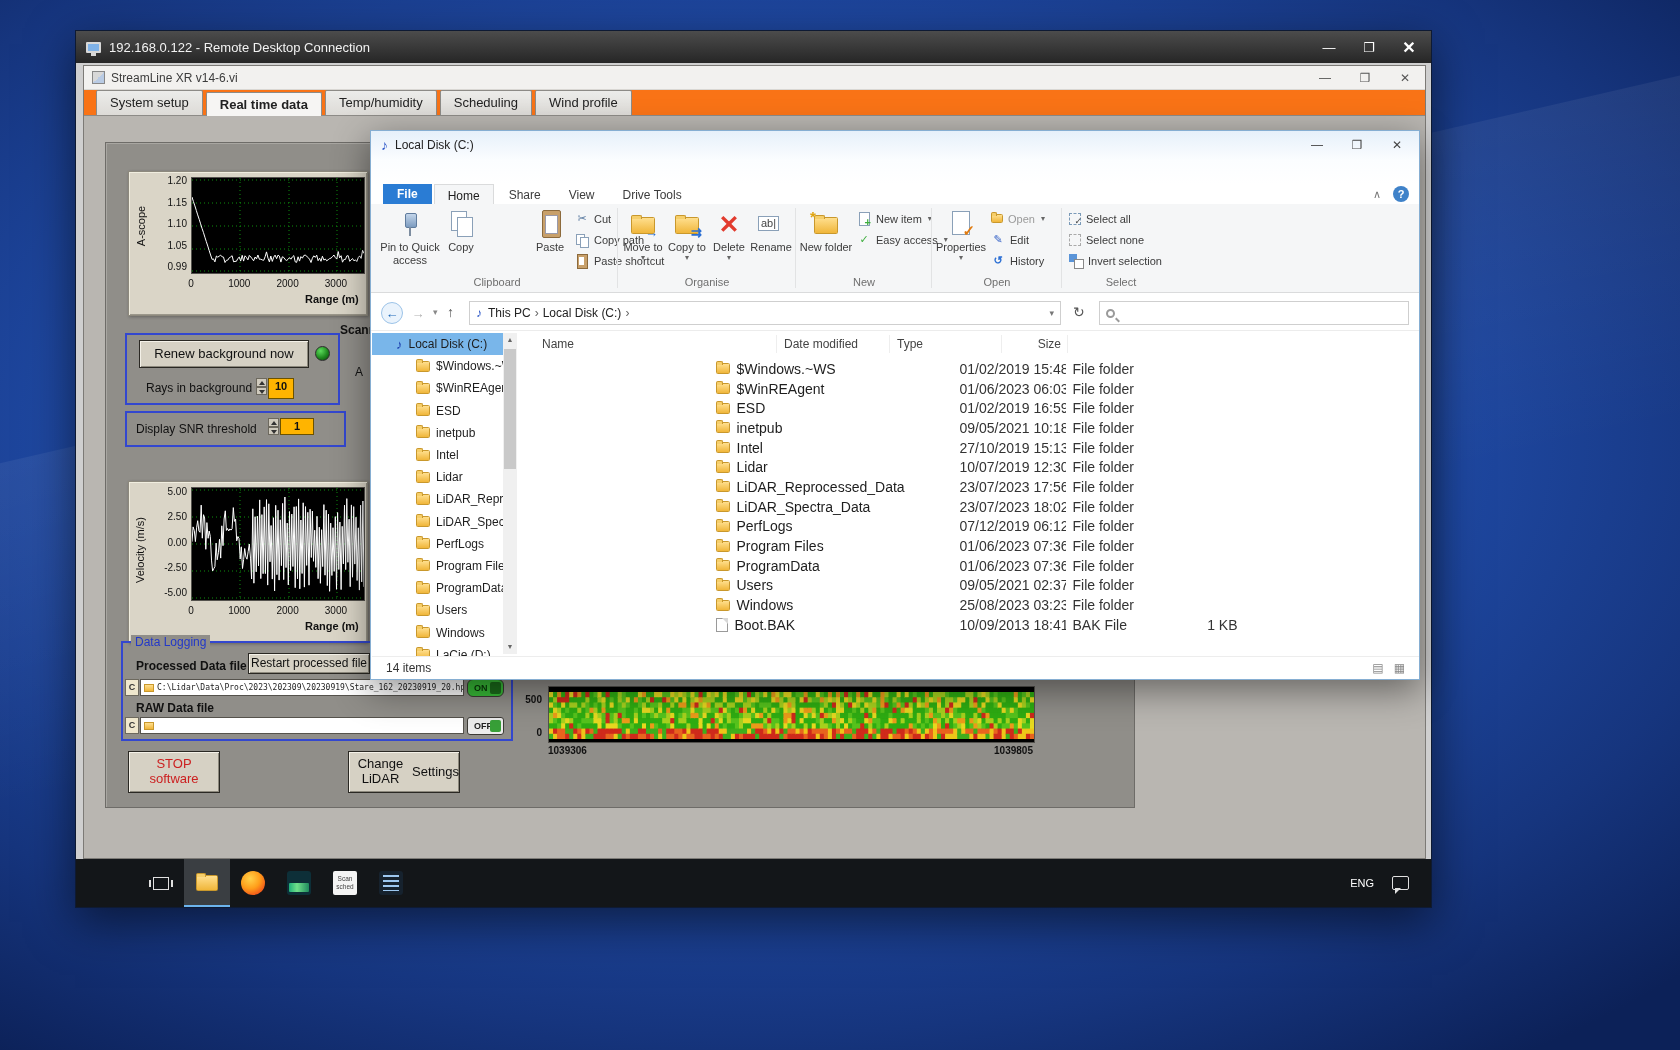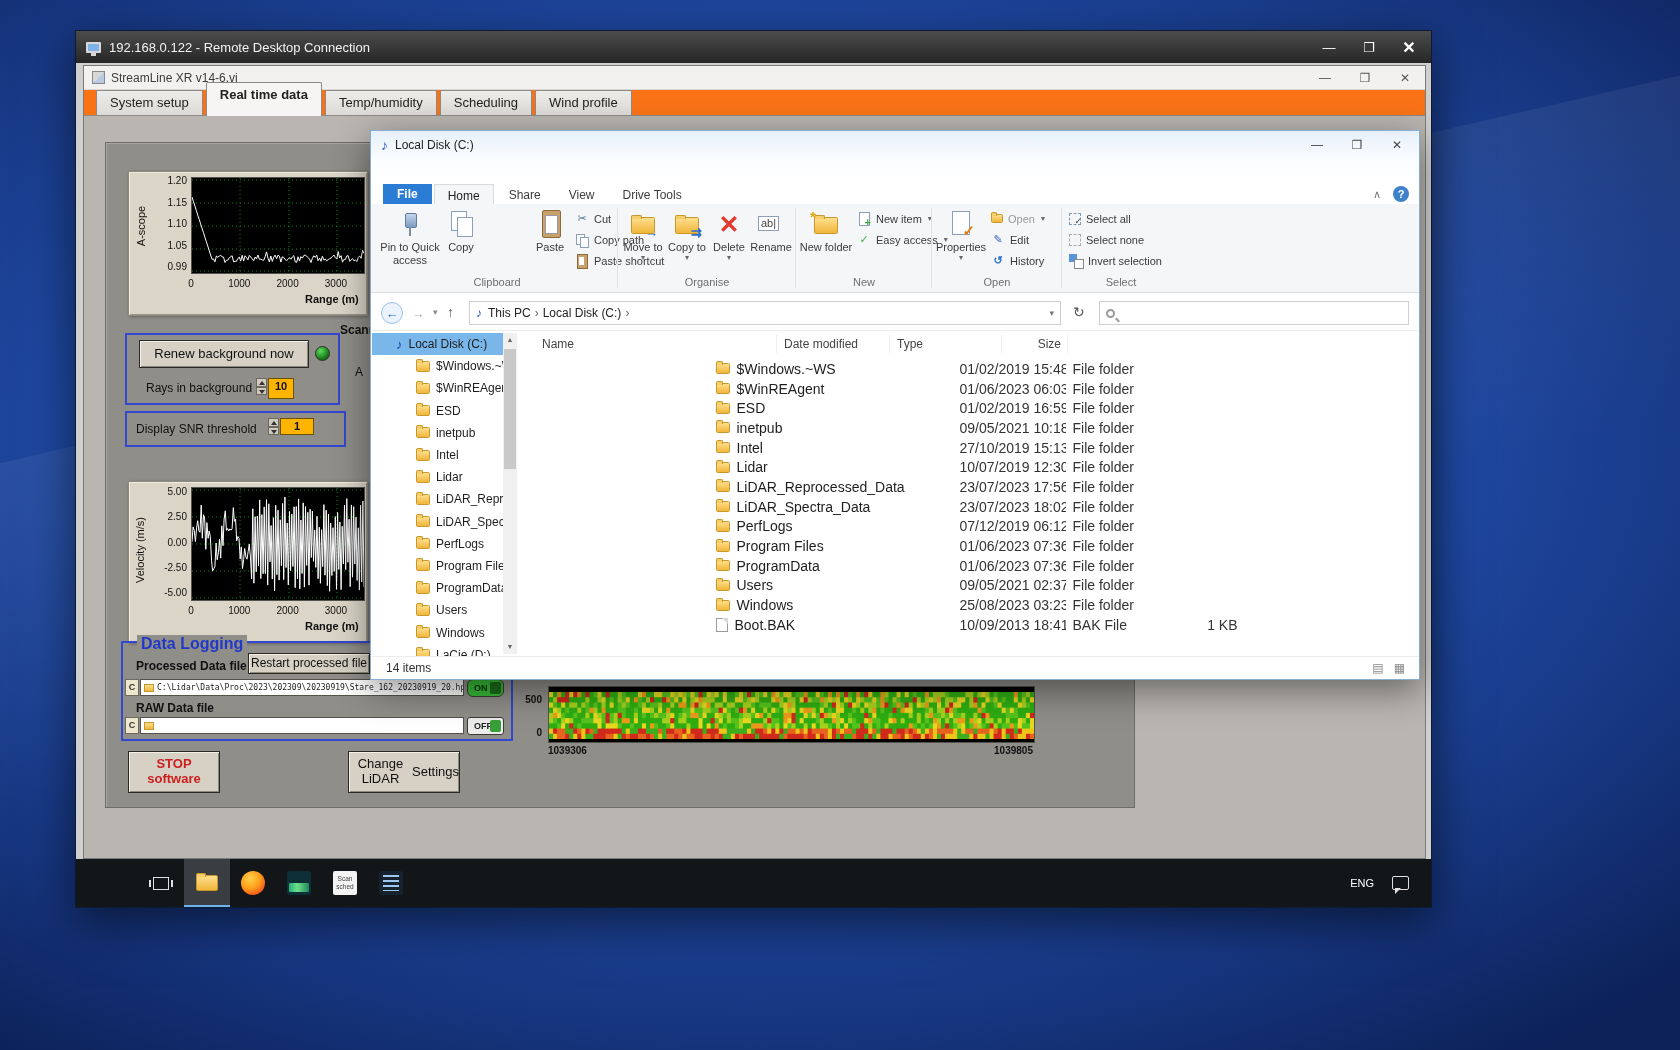--- a/index.html
+++ b/index.html
@@ -26,21 +26,21 @@
 #app{position:absolute;left:7px;top:34px;width:1343px;height:794px;background:#b9b6b1;border:1px solid #7c7a76;}
 #app-titlebar{position:absolute;left:0;top:0;right:0;height:24px;background:#f2f1ef;border-bottom:1px solid #d9d7d3;
  display:flex;align-items:center;padding:0 8px;}
 .vi-icon{width:13px;height:13px;background:linear-gradient(135deg,#d8d8d8 50%,#b9cbe4 50%);border:1px solid #888;margin-right:6px;flex:none;}
 #app-title{font-size:12px;color:#3c3c3c;}
 .winbtns.gray span{color:#555;font-size:12px;}
 #app-tabs{position:absolute;left:0;top:24px;right:0;height:26px;background:#f97316;border-bottom:1px solid #8d8b87;
  display:flex;align-items:flex-end;padding-left:12px;gap:3px;}
 .vtab{border:1px solid #8d8b87;border-bottom:none;padding:4px 13px 5px;font-size:13px;color:#222;
  background:linear-gradient(#ececea,#dddbd7);border-radius:2px 2px 0 0;}
-.vtab.active{background:#f6f5f3;font-weight:bold;padding-bottom:14px;margin-bottom:-1px;}
+.vtab.active{background:#f6f5f3;font-weight:bold;padding-bottom:4px;margin-bottom:-1px;}
 
 
 #panel{position:absolute;left:21px;top:76px;width:1030px;height:666px;background:#908e89;
  border:1px solid #6e6c68;box-shadow:inset 1px 1px 0 #a8a6a1;}
 .lv-chart{position:absolute;background:#dad5c7;border:1px solid #8d897d;
  box-shadow:inset 1px 1px 0 #f0eddf,inset -1px -1px 0 #9b978b,1px 1px 3px rgba(0,0,0,0.3);}
 .plot{position:absolute;background:#000;border:1px solid #54524d;}
 .yticks{position:absolute;display:flex;flex-direction:column;justify-content:space-between;align-items:flex-end;
  font-size:10px;color:#111;}
 .xticks{position:absolute;height:12px;}
@@ -55,34 +55,34 @@
  background:radial-gradient(circle at 35% 30%, #5cdb5c, #1f8a1f 55%, #0b3d0b);}
 .lv-label{position:absolute;font-size:12px;color:#111;white-space:nowrap;}
 .lv-label.b{font-weight:bold;}
 .lv-num{position:absolute;background:#ffb400;border:1px solid #6b5200;font-size:11px;font-weight:bold;color:#111;
  text-align:center;line-height:15px;}
 .spinner{position:absolute;width:11px;height:17px;display:flex;flex-direction:column;}
 .spinner i{flex:1;background:#cfcabd;border:1px solid #6d695e;display:block;position:relative;}
 .spinner i::after{content:"";position:absolute;left:2px;border-left:3px solid transparent;border-right:3px solid transparent;}
 .spinner i.up::after{top:2px;border-bottom:4px solid #333;}
 .spinner i.dn::after{top:2px;border-top:4px solid #333;}
-.dl-title{position:absolute;font-size:16px;font-weight:bold;color:#2238c8;background:#908e89;padding:0 4px;z-index:2;margin-left:6px;}
+.dl-title{position:absolute;font-size:12px;font-weight:normal;color:#2238c8;background:#908e89;padding:0 4px;z-index:2;}
 .path-row .cbox{position:absolute;width:14px;height:17px;background:#efe7cd;border:1px solid #6d695e;
  font-size:9px;font-weight:bold;text-align:center;line-height:15px;color:#333;}
 .path-field{position:absolute;height:17px;background:#fff;border:1px solid #55524c;display:flex;align-items:center;
  padding:0 3px;gap:3px;overflow:hidden;}
 .path-field .txt{font-family:"DejaVu Sans Mono",monospace;font-size:8px;color:#1c1c1c;white-space:nowrap;}
 .mini-folder{width:10px;height:8px;flex:none;background:linear-gradient(#ffdf8e,#f0b63a);border:1px solid #c9982c;}
 .tgl{position:absolute;width:37px;height:18px;border:1px solid #3c3a35;border-radius:3px;font-size:9px;font-weight:bold;
  display:flex;align-items:center;padding-left:6px;}
 .tgl.on{background:#38bd38;color:#083808;border-radius:6px;}
 .tgl.on::after{content:"";position:absolute;right:2px;top:2px;bottom:2px;width:11px;background:#1b6e1b;border-radius:2px;}
 .tgl.off{background:#ececec;color:#222;}
 .tgl.off::after{content:"";position:absolute;right:2px;top:2px;bottom:2px;width:11px;background:#38a038;border-radius:2px;}
-.stop-txt{color:#cc2020;font-weight:bold;}
+.stop-txt{color:#cc2020;font-weight:normal;}
 .spec-lbl{position:absolute;font-size:10px;font-weight:bold;color:#111;}
 
 
 #explorer{position:absolute;left:370px;top:130px;width:1050px;height:550px;background:#fff;
  border:1px solid #86aed2;box-shadow:0 10px 34px rgba(0,0,0,0.45);z-index:20;}
 .ex-top{position:absolute;left:0;top:0;right:0;height:53px;background:linear-gradient(#e6f0fa,#fbfdff 55%,#ffffff);}
 .ex-titlebar{position:absolute;left:0;top:0;right:0;height:28px;display:flex;align-items:center;padding:0 10px;}
 .note-glyph{color:#2a55c8;font-size:14px;margin-right:7px;}
 .ex-title{font-size:12px;color:#222;}
 .winbtns.ex span{color:#444;font-size:12px;}

